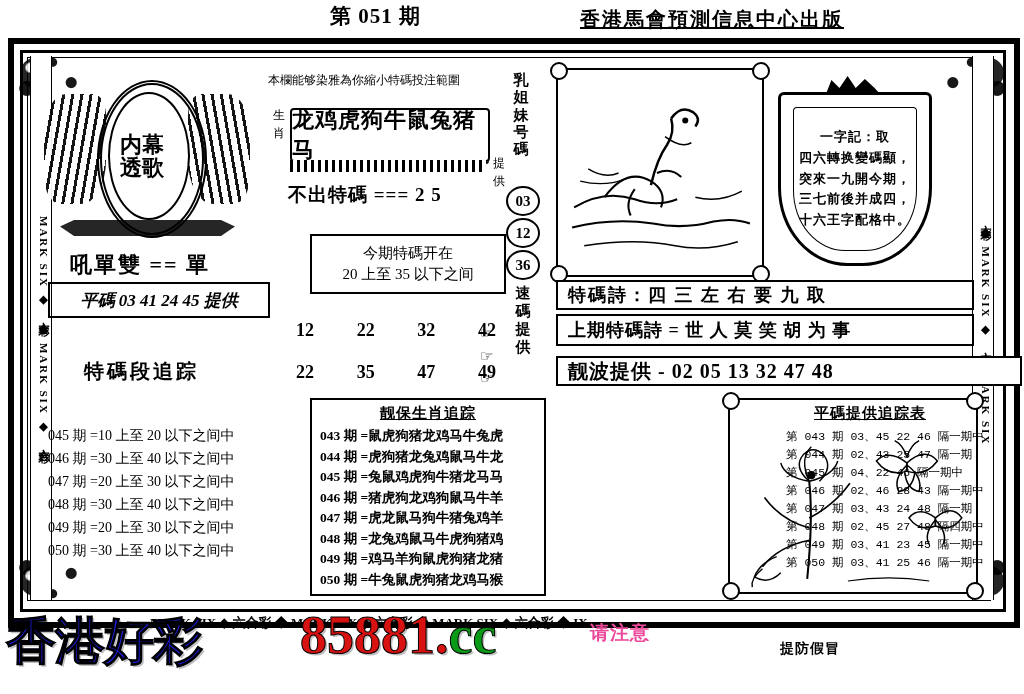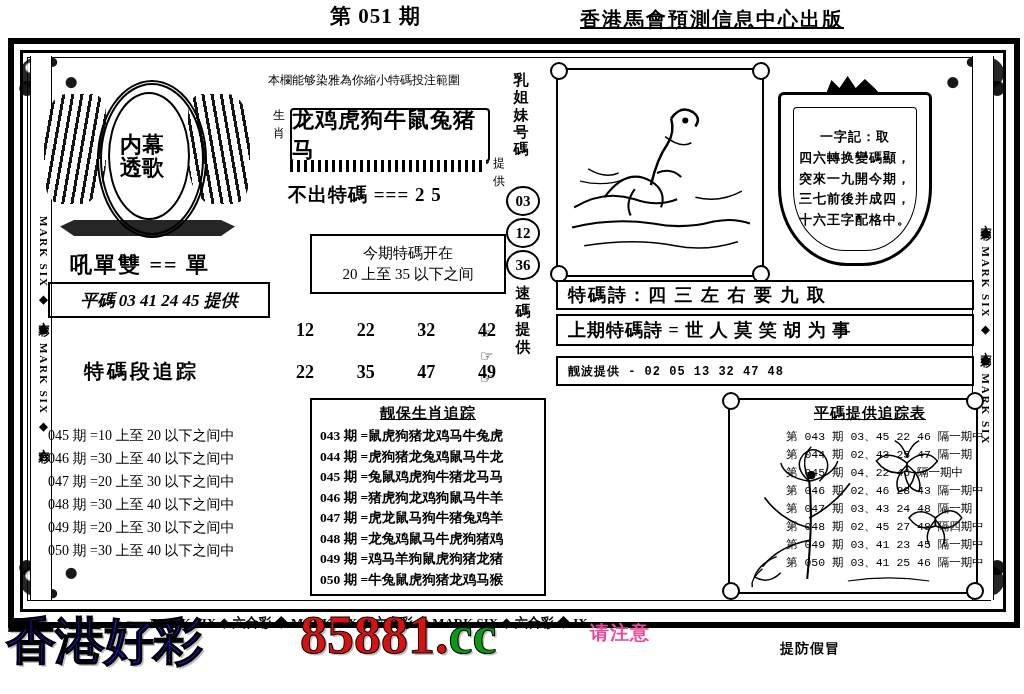--- a/index.html
+++ b/index.html
@@ -245,21 +245,21 @@
 
   
   .bar{
     position:absolute;border:2px solid #000;background:#fff;
     display:flex;align-items:center;
     font-family:"Liberation Serif",serif;font-weight:bold;
     padding-left:10px;box-sizing:border-box;
   }
   #bar1{left:556px;top:280px;width:418px;height:30px;font-size:18px;letter-spacing:2px;}
   #bar2{left:556px;top:314px;width:418px;height:32px;font-size:18px;letter-spacing:1px;}
-  #bar3{left:556px;top:356px;width:418px;height:30px;font-size:12px;letter-spacing:1px;font-family:Liberation Mono, monospace;}
+  #bar3{left:556px;top:356px;width:466px;height:30px;font-size:20px;letter-spacing:1px;}
 
   
   .bl-list{
     position:absolute;left:48px;top:424px;width:255px;
     font-family:"Liberation Serif",serif;font-size:14px;
     line-height:23px;
   }
   
   .zbox{
     position:absolute;left:310px;top:398px;width:232px;height:194px;

